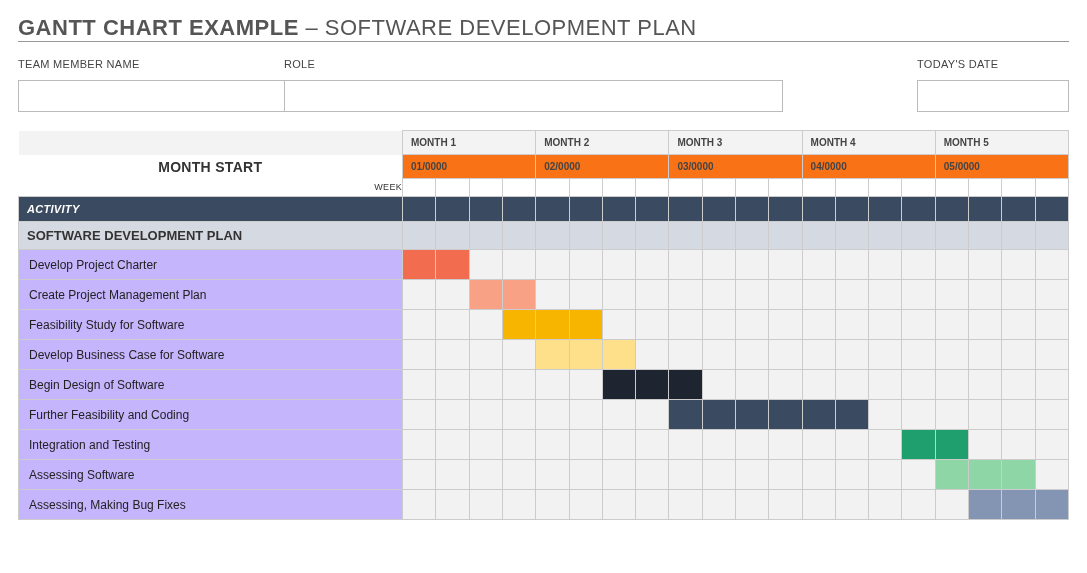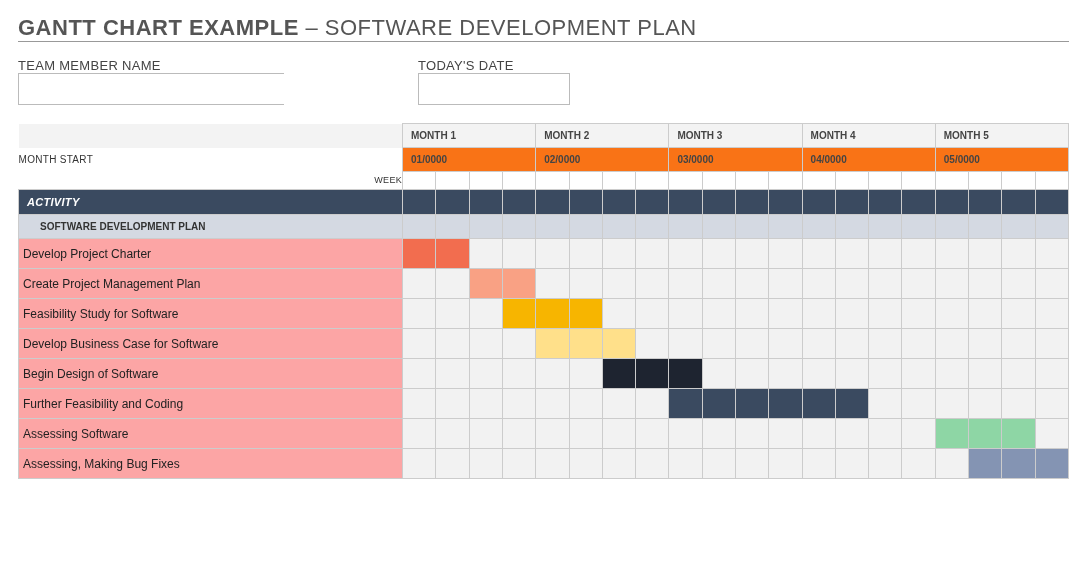--- a/index.html
+++ b/index.html
@@ -16,61 +16,65 @@
   .title { font-size: 22px; color: #555; font-weight: 300; letter-spacing: .5px; }
   .title .bold { font-weight: 700; }
 
   
   .hdr-row { display: flex; gap: 0; margin-bottom: 18px; }
   .hdr-col { display: flex; flex-direction: column; }
   .hdr-col.name { width: 266px; }
   .hdr-col.role { flex: 1; }
   .hdr-col.spacer { width: 118px; }
   .hdr-col.date { width: 168px; padding-left: 16px; }
-  .hdr-label { font-size: 13px; letter-spacing: .3px; color: #444; margin-bottom: 0; text-transform: uppercase; }
+  .hdr-label { font-size: 11px; letter-spacing: .3px; color: #444; margin-bottom: 10px; text-transform: uppercase; }
   .hdr-input { border: 1px solid #bbb; height: 32px; background: #fff; padding: 4px 6px; font-family: inherit; font-size: 12px; }
   .hdr-col.name .hdr-input { border-right: none; }
 
   
   .gantt { width: 100%; border-collapse: collapse; table-layout: fixed; }
   .gantt col.label-col { width: 384px; }
   .gantt col.wk-col    { width: 33.3px; }
 
   .gantt th, .gantt td { border: 1px solid #ccc; padding: 0; }
   .gantt .no-border { border: none; }
 
   .month-head th { background: #f3f3f3; font-size: 10px; font-weight: 700; text-align: left; padding: 6px 8px; color: #444; }
-  .month-start-label { text-align: left; font-size: 10px; font-weight: 400; padding: 6px 8px; letter-spacing: .3px; }
+  .month-start-label { text-align: center; font-size: 14px; font-weight: 700; padding: 6px 8px; letter-spacing: .3px; }
   .month-start-row td.date { background: #f97316; font-size: 10px; font-weight: 700; text-align: left; padding: 6px 8px; color: #444; }
   .week-label { text-align: right; font-size: 9px; font-weight: 400; padding: 4px 8px; letter-spacing: .3px; }
   .week-row td.wk { background: #fff; height: 18px; }
 
   .activity-header td { background: #3a4a60; color: #fff; font-weight: 700; font-size: 11px; padding: 6px 8px; letter-spacing: .3px; font-style: italic; }
   .activity-header td.wk { background: #3a4a60; }
 
-  .section-row td { background: #d4d9e2; font-weight: 700; font-size: 10px; padding: 6px 21px; color: #333; margin-top: 8px; }
+  .section-row td { background: #d4d9e2; font-weight: 700; font-size: 13px; padding: 6px 8px; color: #333; margin-top: 8px; }
   .section-row td.wk { background: #d4d9e2; }
 
-  .task-row td.label { font-size: 12px; padding: 7px 4px; color: #222; background: #fca5a5; }
+  .task-row td.label { font-size: 12px; padding: 7px 10px; color: #222; background: #c4b5fd; }
   .task-row td.wk { height: 30px; background: #f2f2f2; }
   .task-row td.wk.bar { background: var(--bar-color); }
 
 </style>
 </head>
 <body>
 
 <div class="title-wrap">
   <h1 class="title">
     <span class="bold">GANTT CHART EXAMPLE</span><span> – SOFTWARE DEVELOPMENT PLAN</span>
   </h1>
 </div>
 
 <div class="hdr-row">
   <div class="hdr-col name">
     <span class="hdr-label">TEAM MEMBER NAME</span>
+    <input class="hdr-input" value="" style="">
+  </div>
+  <div class="hdr-col role">
+    <span class="hdr-label">ROLE</span>
     <input class="hdr-input" value="" style="">
   </div>
   <div class="hdr-col spacer"></div>
   <div class="hdr-col date">
     <span class="hdr-label">TODAY'S DATE</span>
     <input class="hdr-input" value="" style="">
   </div>
 </div>
 
 <table class="gantt">
@@ -315,20 +319,43 @@
         <td class="wk bar" style="--bar-color: #3a4a60;"></td>
         <td class="wk bar" style="--bar-color: #3a4a60;"></td>
         <td class="wk"></td>
         <td class="wk"></td>
         <td class="wk"></td>
         <td class="wk"></td>
         <td class="wk"></td>
         <td class="wk"></td>
       </tr>
       <tr class="task-row">
+        <td class="label">Integration and Testing</td>
+        <td class="wk"></td>
+        <td class="wk"></td>
+        <td class="wk"></td>
+        <td class="wk"></td>
+        <td class="wk"></td>
+        <td class="wk"></td>
+        <td class="wk"></td>
+        <td class="wk"></td>
+        <td class="wk"></td>
+        <td class="wk"></td>
+        <td class="wk"></td>
+        <td class="wk"></td>
+        <td class="wk"></td>
+        <td class="wk"></td>
+        <td class="wk"></td>
+        <td class="wk bar" style="--bar-color: #1f9e6e;"></td>
+        <td class="wk bar" style="--bar-color: #1f9e6e;"></td>
+        <td class="wk"></td>
+        <td class="wk"></td>
+        <td class="wk"></td>
+      </tr>
+      <tr class="task-row">
         <td class="label">Assessing Software</td>
         <td class="wk"></td>
         <td class="wk"></td>
         <td class="wk"></td>
         <td class="wk"></td>
         <td class="wk"></td>
         <td class="wk"></td>
         <td class="wk"></td>
         <td class="wk"></td>
         <td class="wk"></td>

